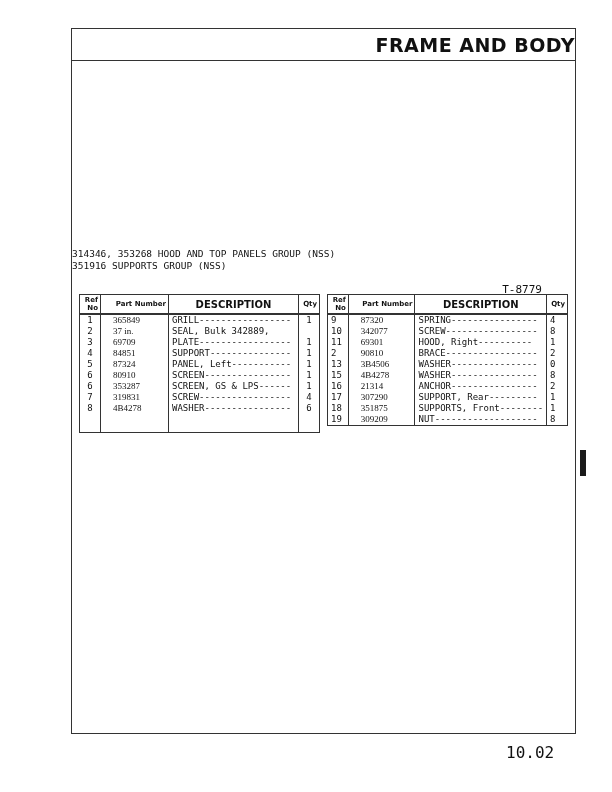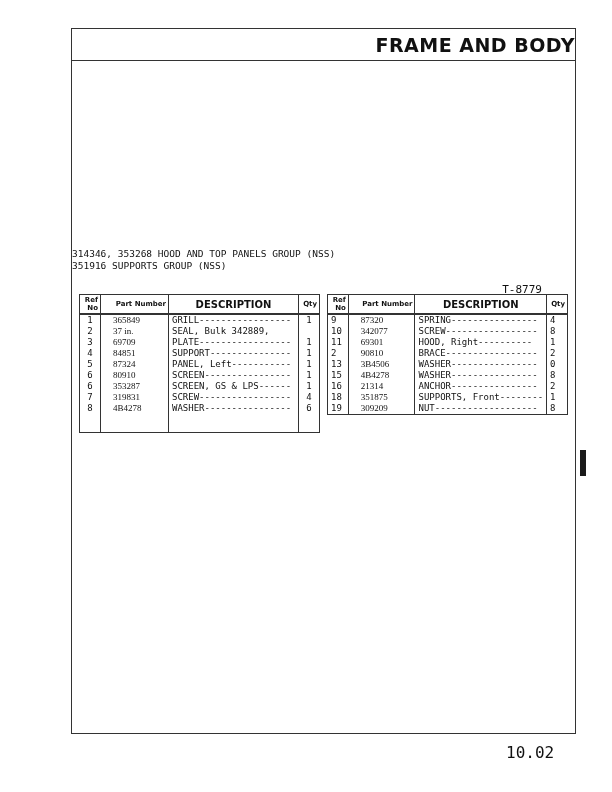--- a/index.html
+++ b/index.html
@@ -160,20 +160,26 @@
           <td class="desc">WASHER----------------</td>
           <td class="qty">8</td>
         </tr>
         <tr>
           <td class="ref">16</td>
           <td class="pn">21314</td>
           <td class="desc">ANCHOR----------------</td>
           <td class="qty">2</td>
         </tr>
         <tr>
+          <td class="ref">17</td>
+          <td class="pn">307290</td>
+          <td class="desc">SUPPORT, Rear---------</td>
+          <td class="qty">1</td>
+        </tr>
+        <tr>
           <td class="ref">18</td>
           <td class="pn">351875</td>
           <td class="desc">SUPPORTS, Front--------</td>
           <td class="qty">1</td>
         </tr>
         <tr>
           <td class="ref">19</td>
           <td class="pn">309209</td>
           <td class="desc">NUT-------------------</td>
           <td class="qty">8</td>

